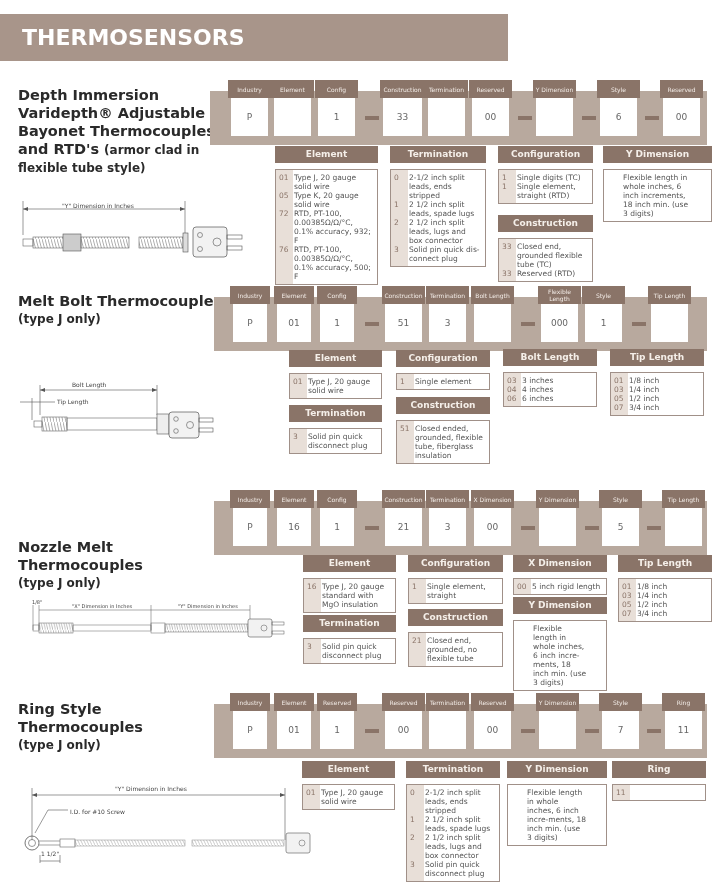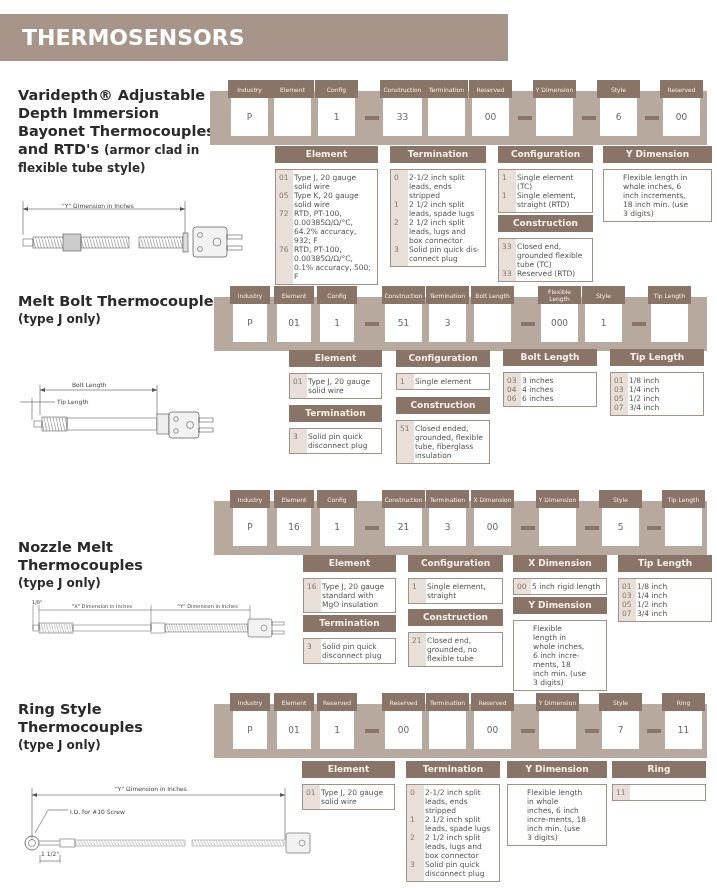--- a/index.html
+++ b/index.html
@@ -25,22 +25,22 @@
   .dim-label { position: absolute; font-size: 6px; color: #444; white-space: nowrap; }
 </style>
 </head>
 <body>
 
 <div class="banner">
   <span>THERMOSENSORS</span>
 </div>
 
 <div class="sec-title" style="top:86px;">
+  <div>Depth Immersion</div>
   <div>Varidepth® Adjustable</div>
-  <div>Depth Immersion</div>
   <div>Bayonet Thermocouples</div>
   <div><span>and RTD's</span> <span class="sub">(armor clad in</span></div>
   <div class="sub">flexible tube style)</div>
 </div>
 
 <div class="code-bar" style="left:210px; top:91px; width:497px;">
   <div class="slot" style="left:18px; width:43px;">
       <div class="hd">Industry</div>
       <div class="val">P</div>
     </div>
@@ -114,21 +114,21 @@
     <div class="row">
         <span class="c">01</span>
         <span class="t">Type J, 20 gauge solid wire</span>
       </div>
     <div class="row">
         <span class="c">05</span>
         <span class="t">Type K, 20 gauge solid wire</span>
       </div>
     <div class="row">
         <span class="c">72</span>
-        <span class="t">RTD, PT-100, 0.00385Ω/Ω/°C, 64.2% accuracy, 932; F</span>
+        <span class="t">RTD, PT-100, 0.00385Ω/Ω/°C, 0.1% accuracy, 932; F</span>
       </div>
     <div class="row">
         <span class="c">76</span>
         <span class="t">RTD, PT-100, 0.00385Ω/Ω/°C, 0.1% accuracy, 500; F</span>
       </div>
   </div>
 </div>
 <div class="tbl" style="left:390px; top:146px; width:96px;">
   <div class="th">Termination</div>
   <div class="tb list">
@@ -148,21 +148,21 @@
         <span class="c">3</span>
         <span class="t">Solid pin quick dis-connect plug</span>
       </div>
   </div>
 </div>
 <div class="tbl" style="left:498px; top:146px; width:95px;">
   <div class="th">Configuration</div>
   <div class="tb list">
     <div class="row">
         <span class="c">1</span>
-        <span class="t">Single element (TC)</span>
+        <span class="t">Single digits (TC)</span>
       </div>
     <div class="row">
         <span class="c">1</span>
         <span class="t">Single element, straight (RTD)</span>
       </div>
   </div>
 </div>
 <div class="tbl" style="left:498px; top:215px; width:95px;">
   <div class="th">Construction</div>
   <div class="tb list">

